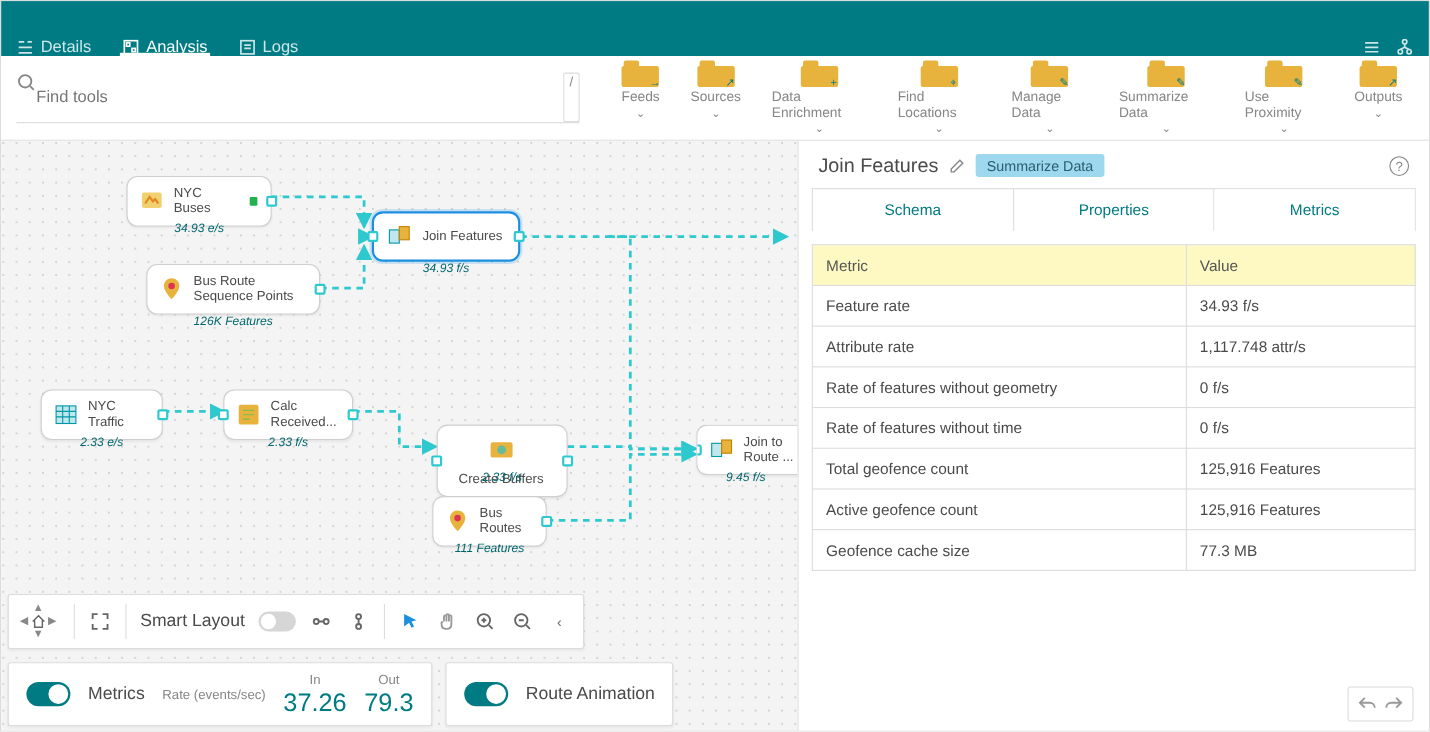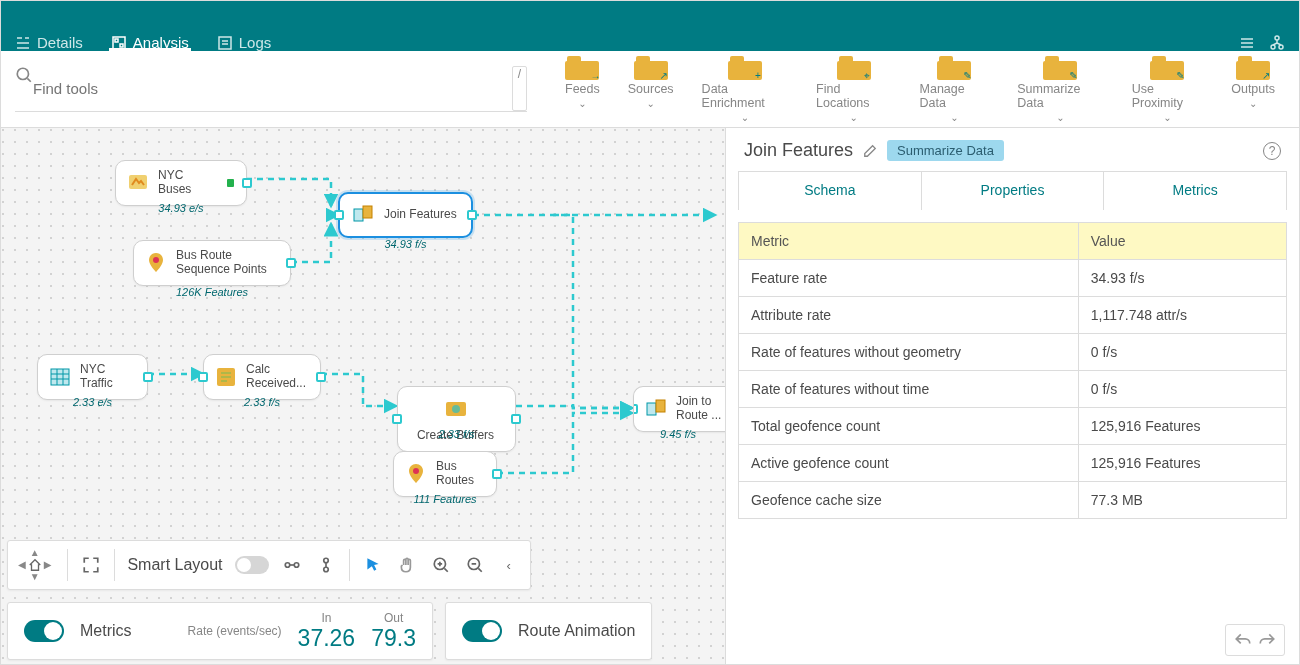--- a/index.html
+++ b/index.html
@@ -61,21 +61,21 @@
   .switch{width:34px;height:18px;border-radius:9px;background:#d6d6d6;position:relative;cursor:pointer;}
   .switch .knob{position:absolute;width:14px;height:14px;border-radius:50%;background:#fff;top:2px;left:2px;transition:all .1s;}
   .icon-btn{width:22px;height:22px;display:flex;align-items:center;justify-content:center;color:#6b6b6b;}
   .icon-btn.active{color:#1b8fe0;}
 
   .metricbar{position:absolute;left:6px;bottom:6px;display:flex;gap:12px;}
   .mpanel{background:#fff;border:1px solid var(--border);border-radius:3px;height:58px;padding:0 16px;display:flex;align-items:center;gap:16px;box-shadow:0 1px 2px rgba(0,0,0,0.05);}
   .bigswitch{width:40px;height:22px;border-radius:11px;background:var(--teal);position:relative;}
   .bigswitch .knob{position:absolute;width:18px;height:18px;border-radius:50%;background:#fff;top:2px;left:20px;}
   .mpanel .title{font-size:16px;}
-  .mpanel .sub{font-size:12px;color:var(--muted);margin-left:40px;}
+  .mpanel .sub{font-size:12px;color:var(--muted);}
   .mstat{display:flex;flex-direction:column;align-items:center;}
   .mstat .lab{font-size:12px;color:var(--muted);}
   .mstat .val{font-size:23px;color:var(--teal);}
 
   .side{width:574px;border-left:1px solid var(--border);background:#fff;display:flex;flex-direction:column;position:relative;}
   .side-head{padding:12px 18px 10px 18px;display:flex;align-items:center;gap:10px;}
   .side-head .h{font-size:18px;color:var(--text);}
   .chip{background:#9dd8ee;color:#2b5d70;font-size:13px;padding:3px 10px;border-radius:3px;}
   .side-head .help{margin-left:auto;color:var(--muted);width:18px;height:18px;border:1.2px solid var(--muted);border-radius:50%;display:flex;align-items:center;justify-content:center;font-size:12px;}
   .side-tabs{display:flex;border:1px solid var(--border);margin:0 12px;}

